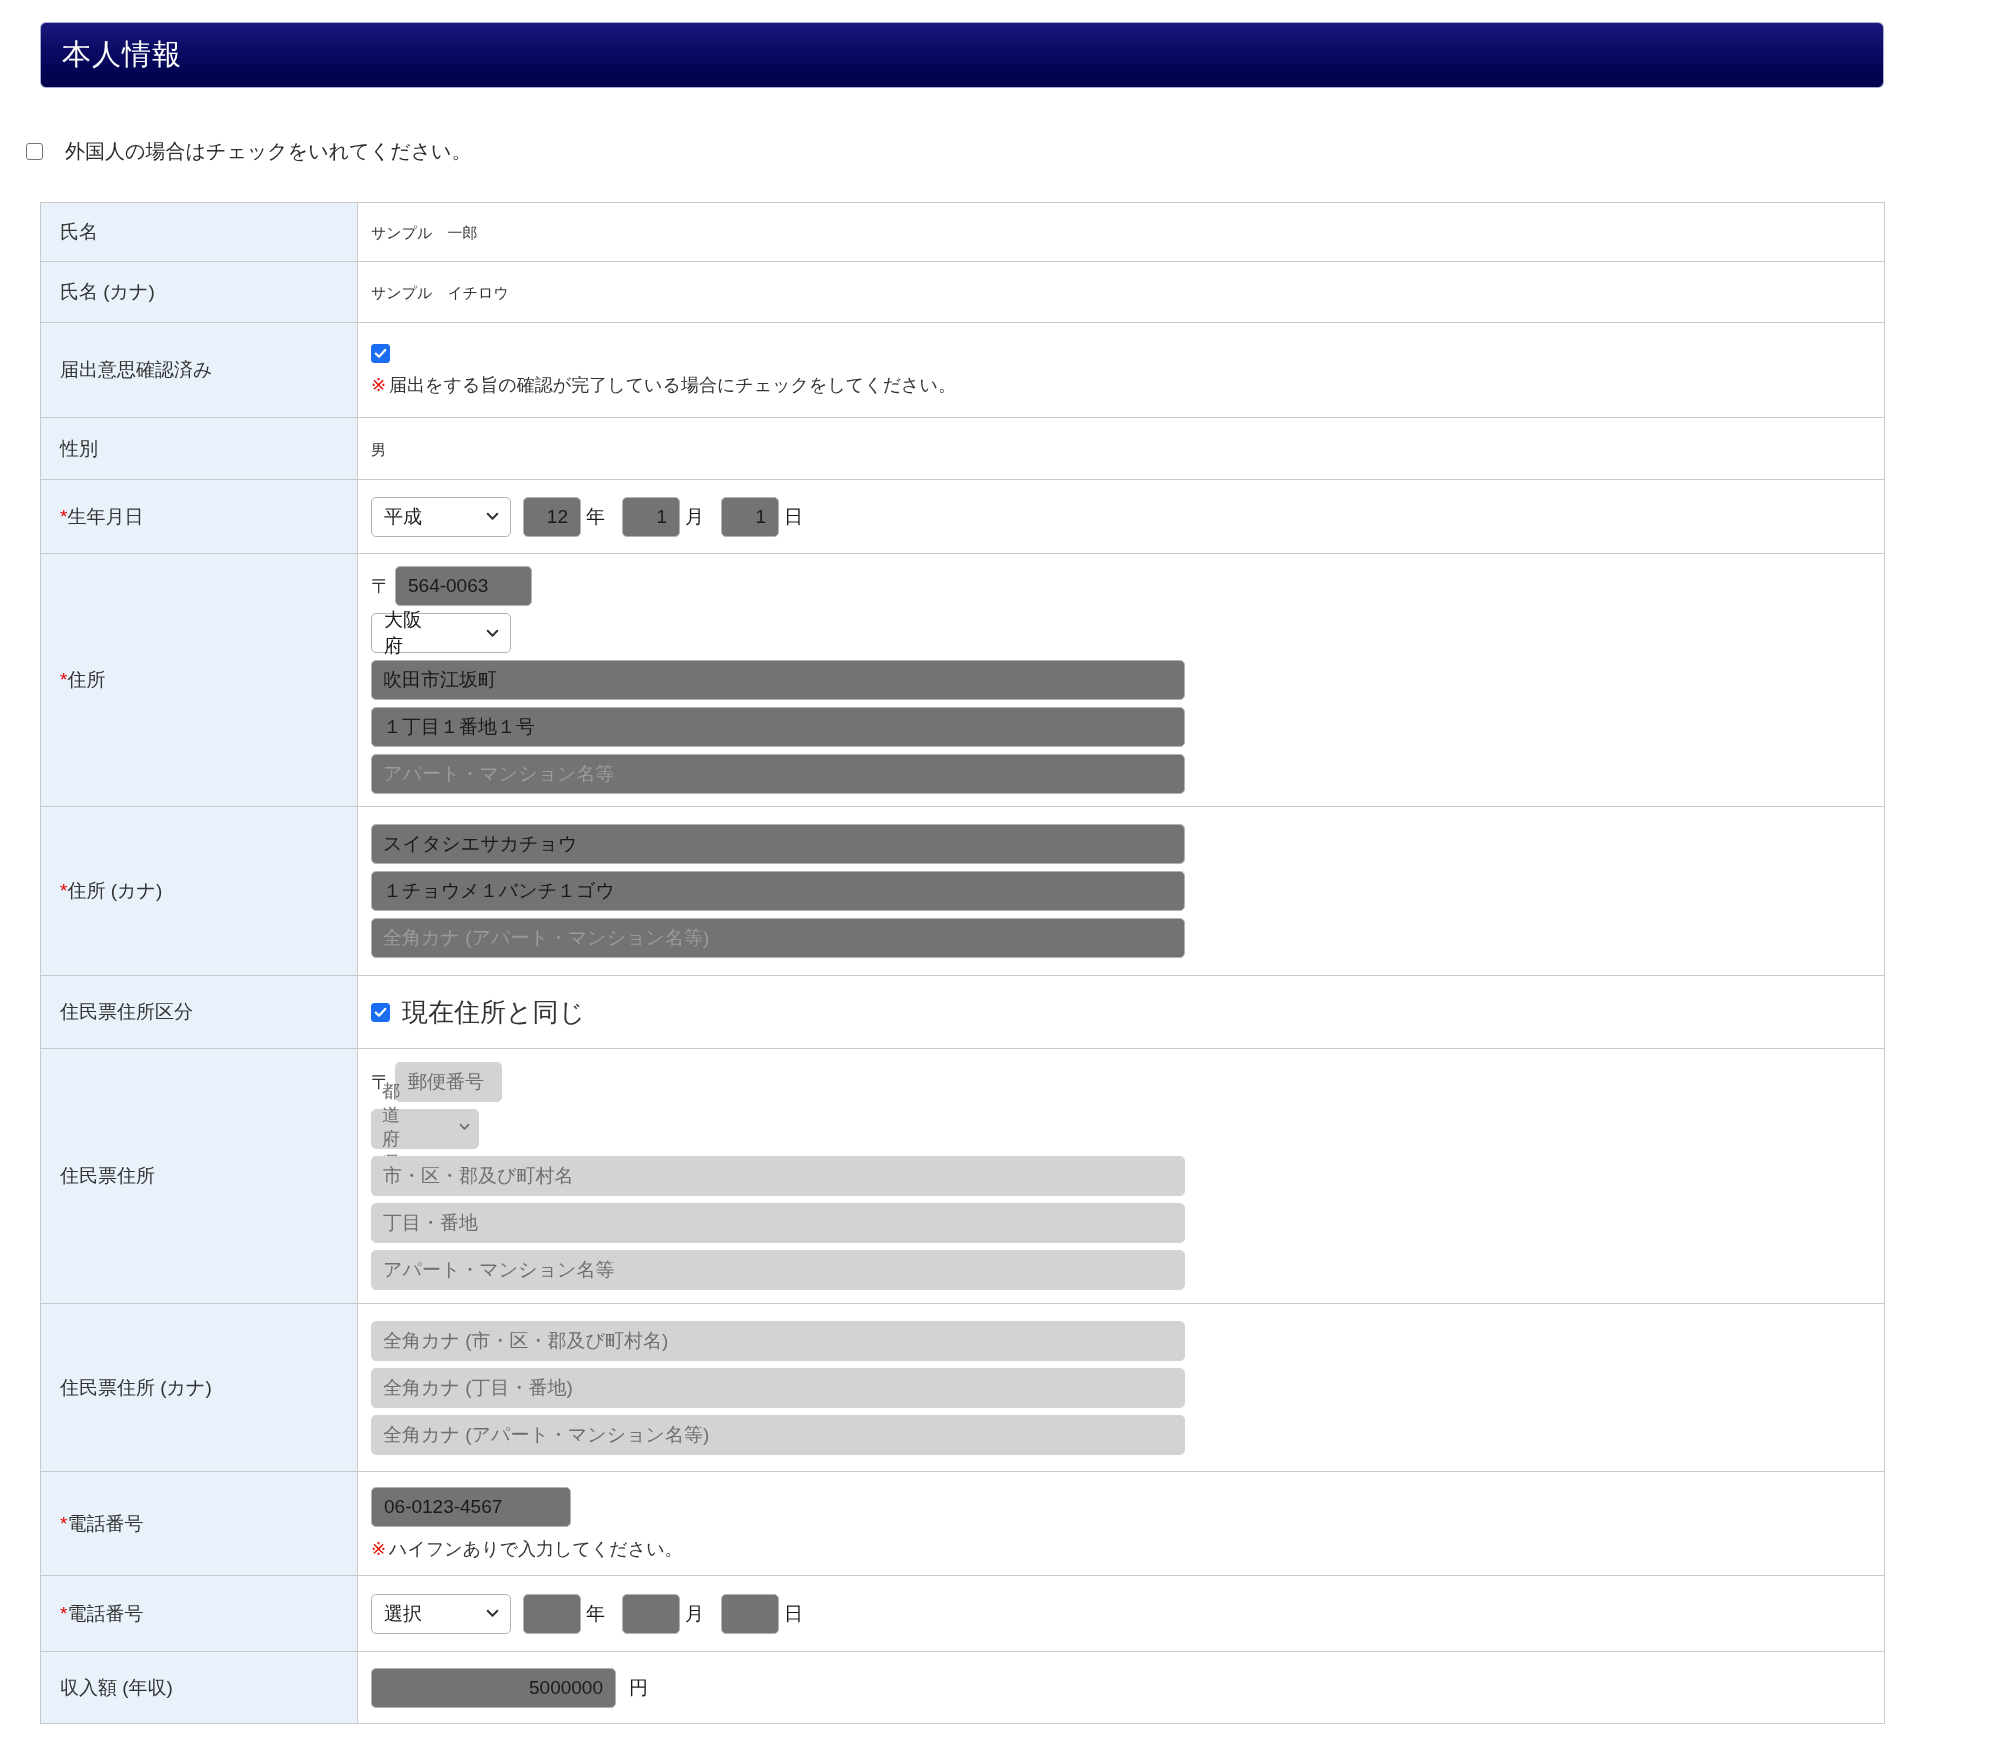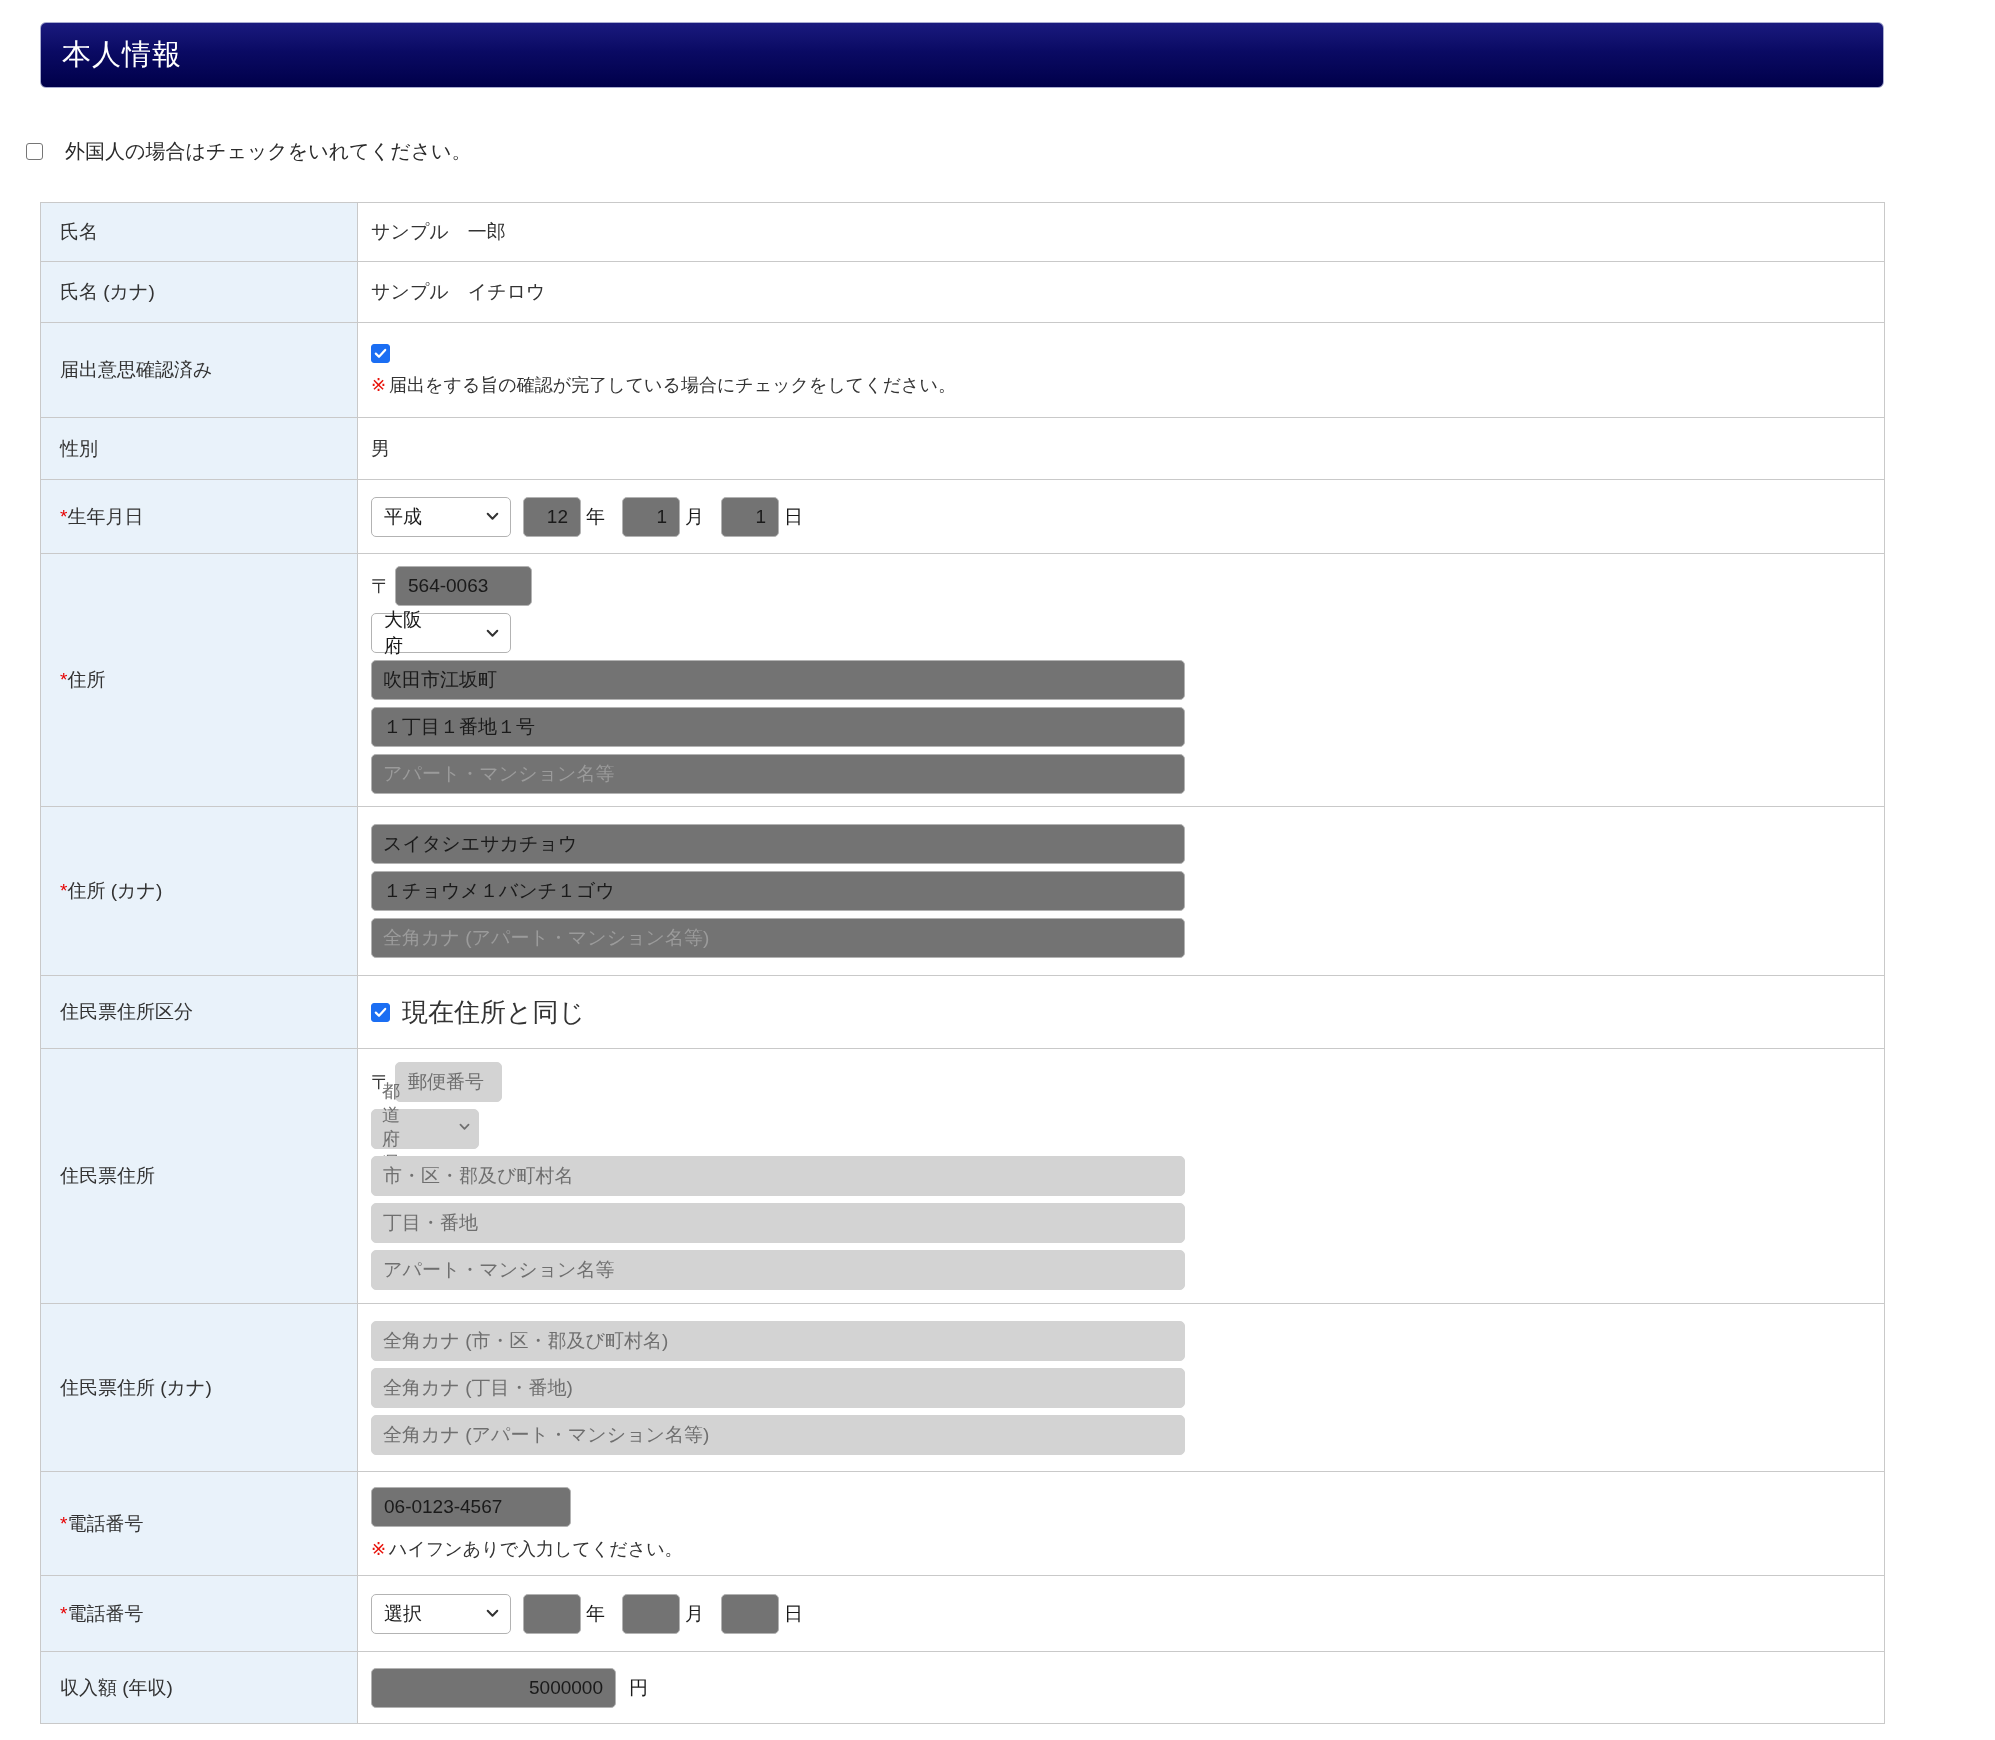--- a/index.html
+++ b/index.html
@@ -121,21 +121,21 @@
   .select.disabled svg{color:var(--disabled-text);margin-left:6px;}
   .w-era{width:140px;}
   .w-pref{width:140px;}
   .w-pref-dis{width:108px;padding:0 8px 4px 10px;font-size:18px;}
   .unit{font-size:19px;color:#1a1a1a;margin:0 5px;}
   .gap12{width:12px;flex:none;}
   
   .note{display:flex;align-items:center;font-size:18px;color:#333;}
   .note .note-mark{color:var(--note-red);margin-right:3px;font-size:18px;}
   .check-label{margin-left:12px;font-size:26px;color:#333;}
-  .plain-value{font-size:19px;color:#333;}
+  .plain-value{font-size:15px;color:#333;}
 </style>
 </head>
 <body>
 
 <div class="title-bar">
   <span>本人情報</span>
 </div>
 
 <div class="foreign">
   <span class="checkbox" data-checked="false">

